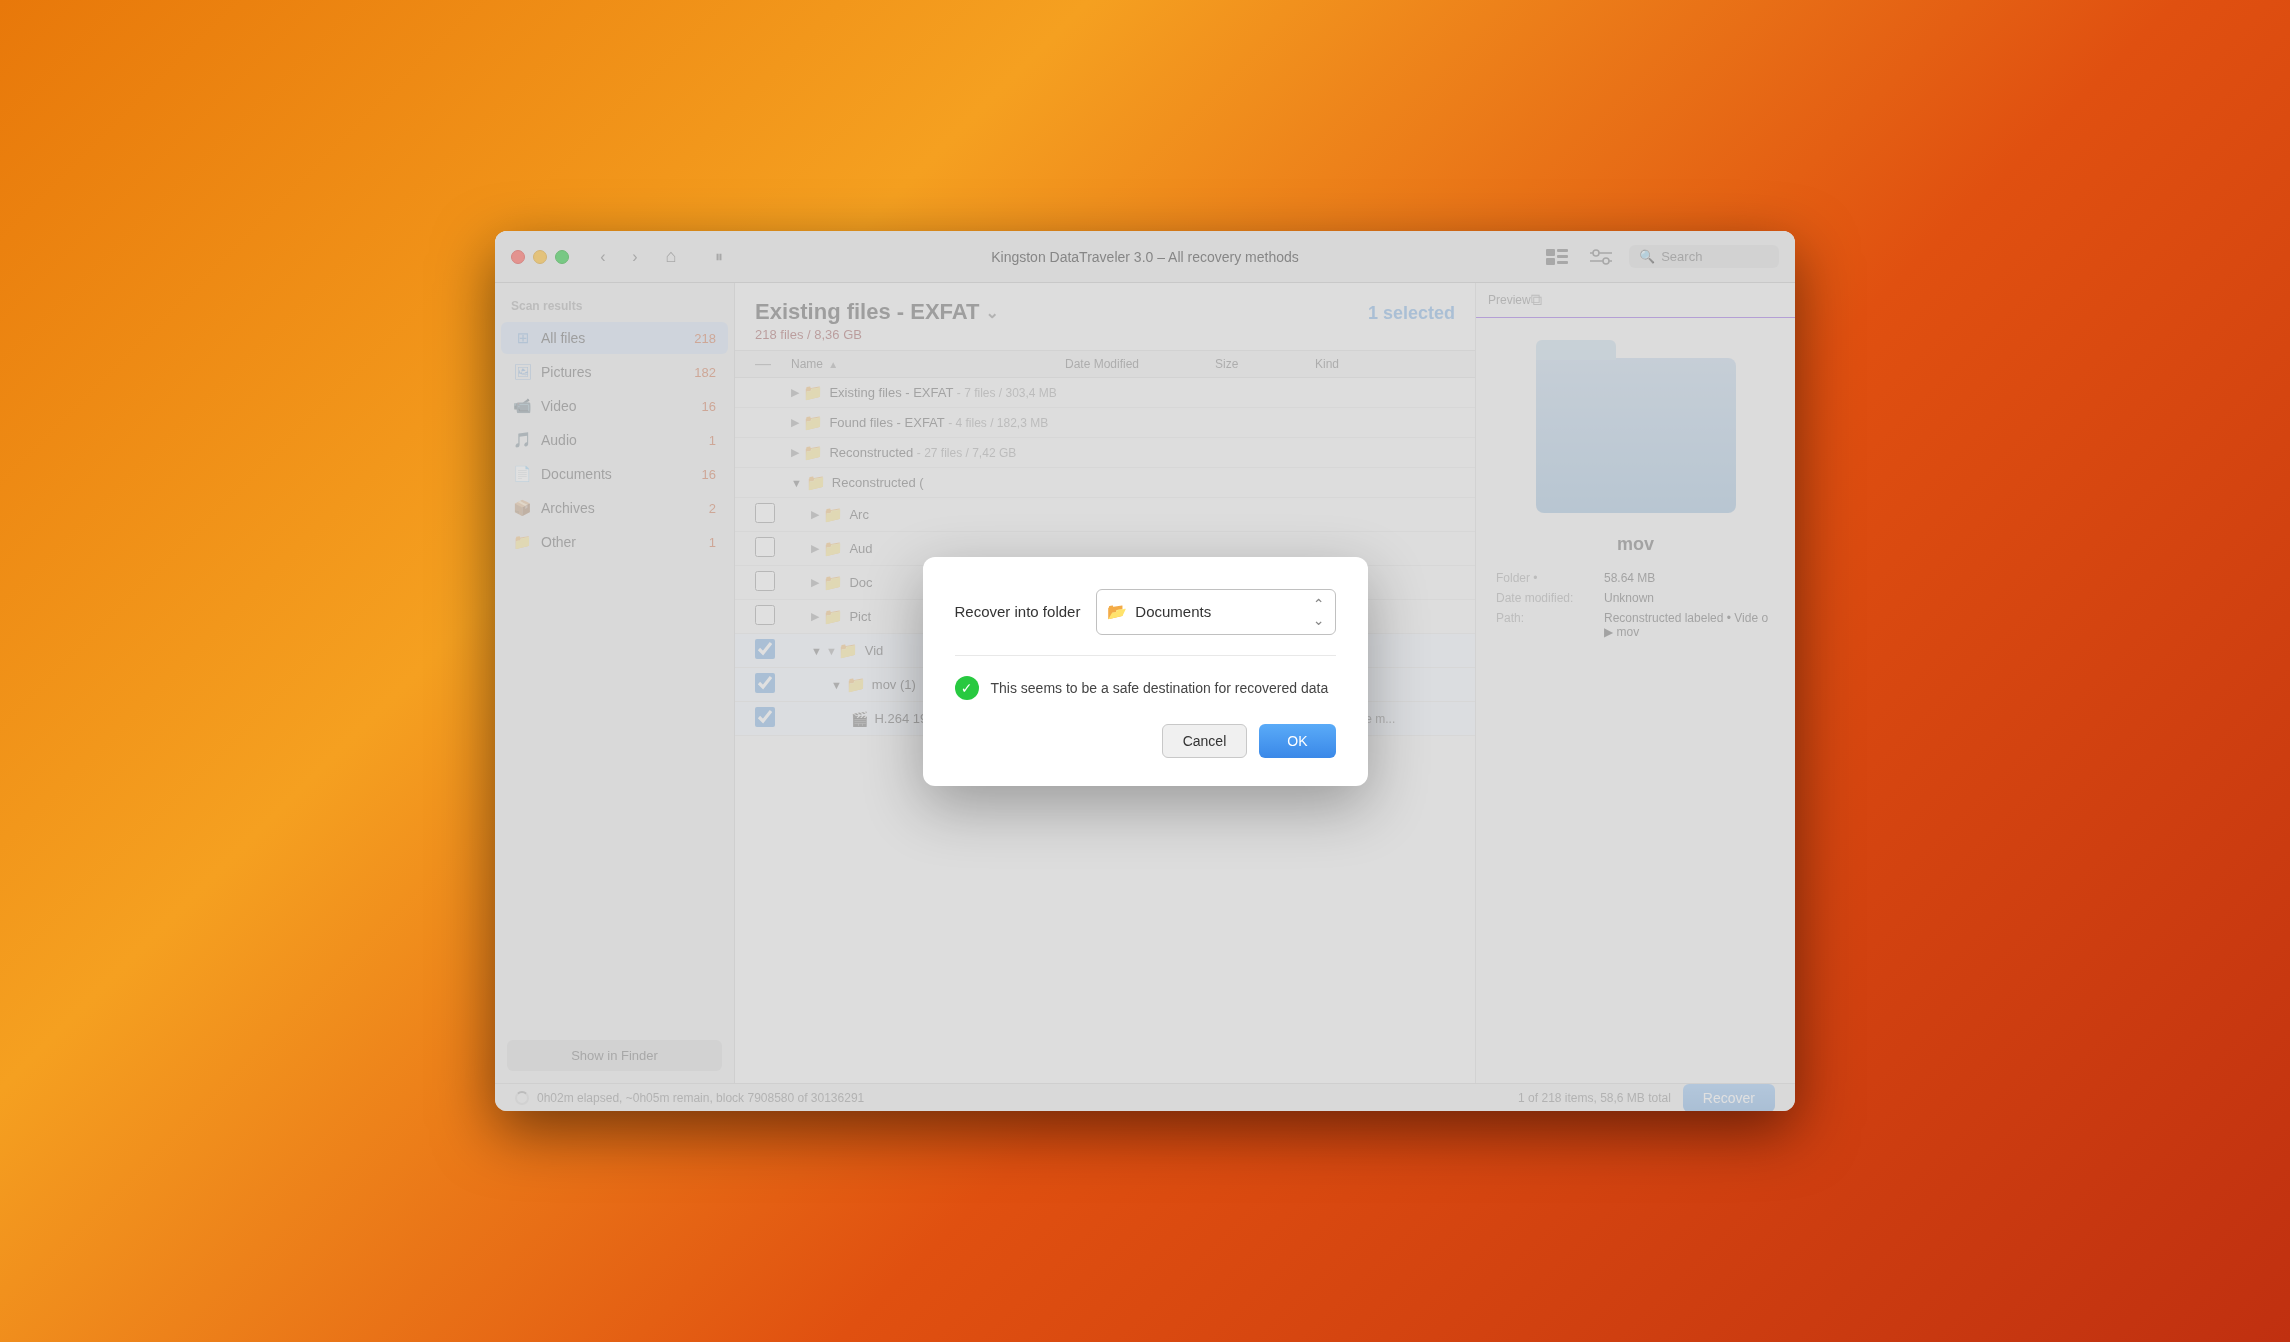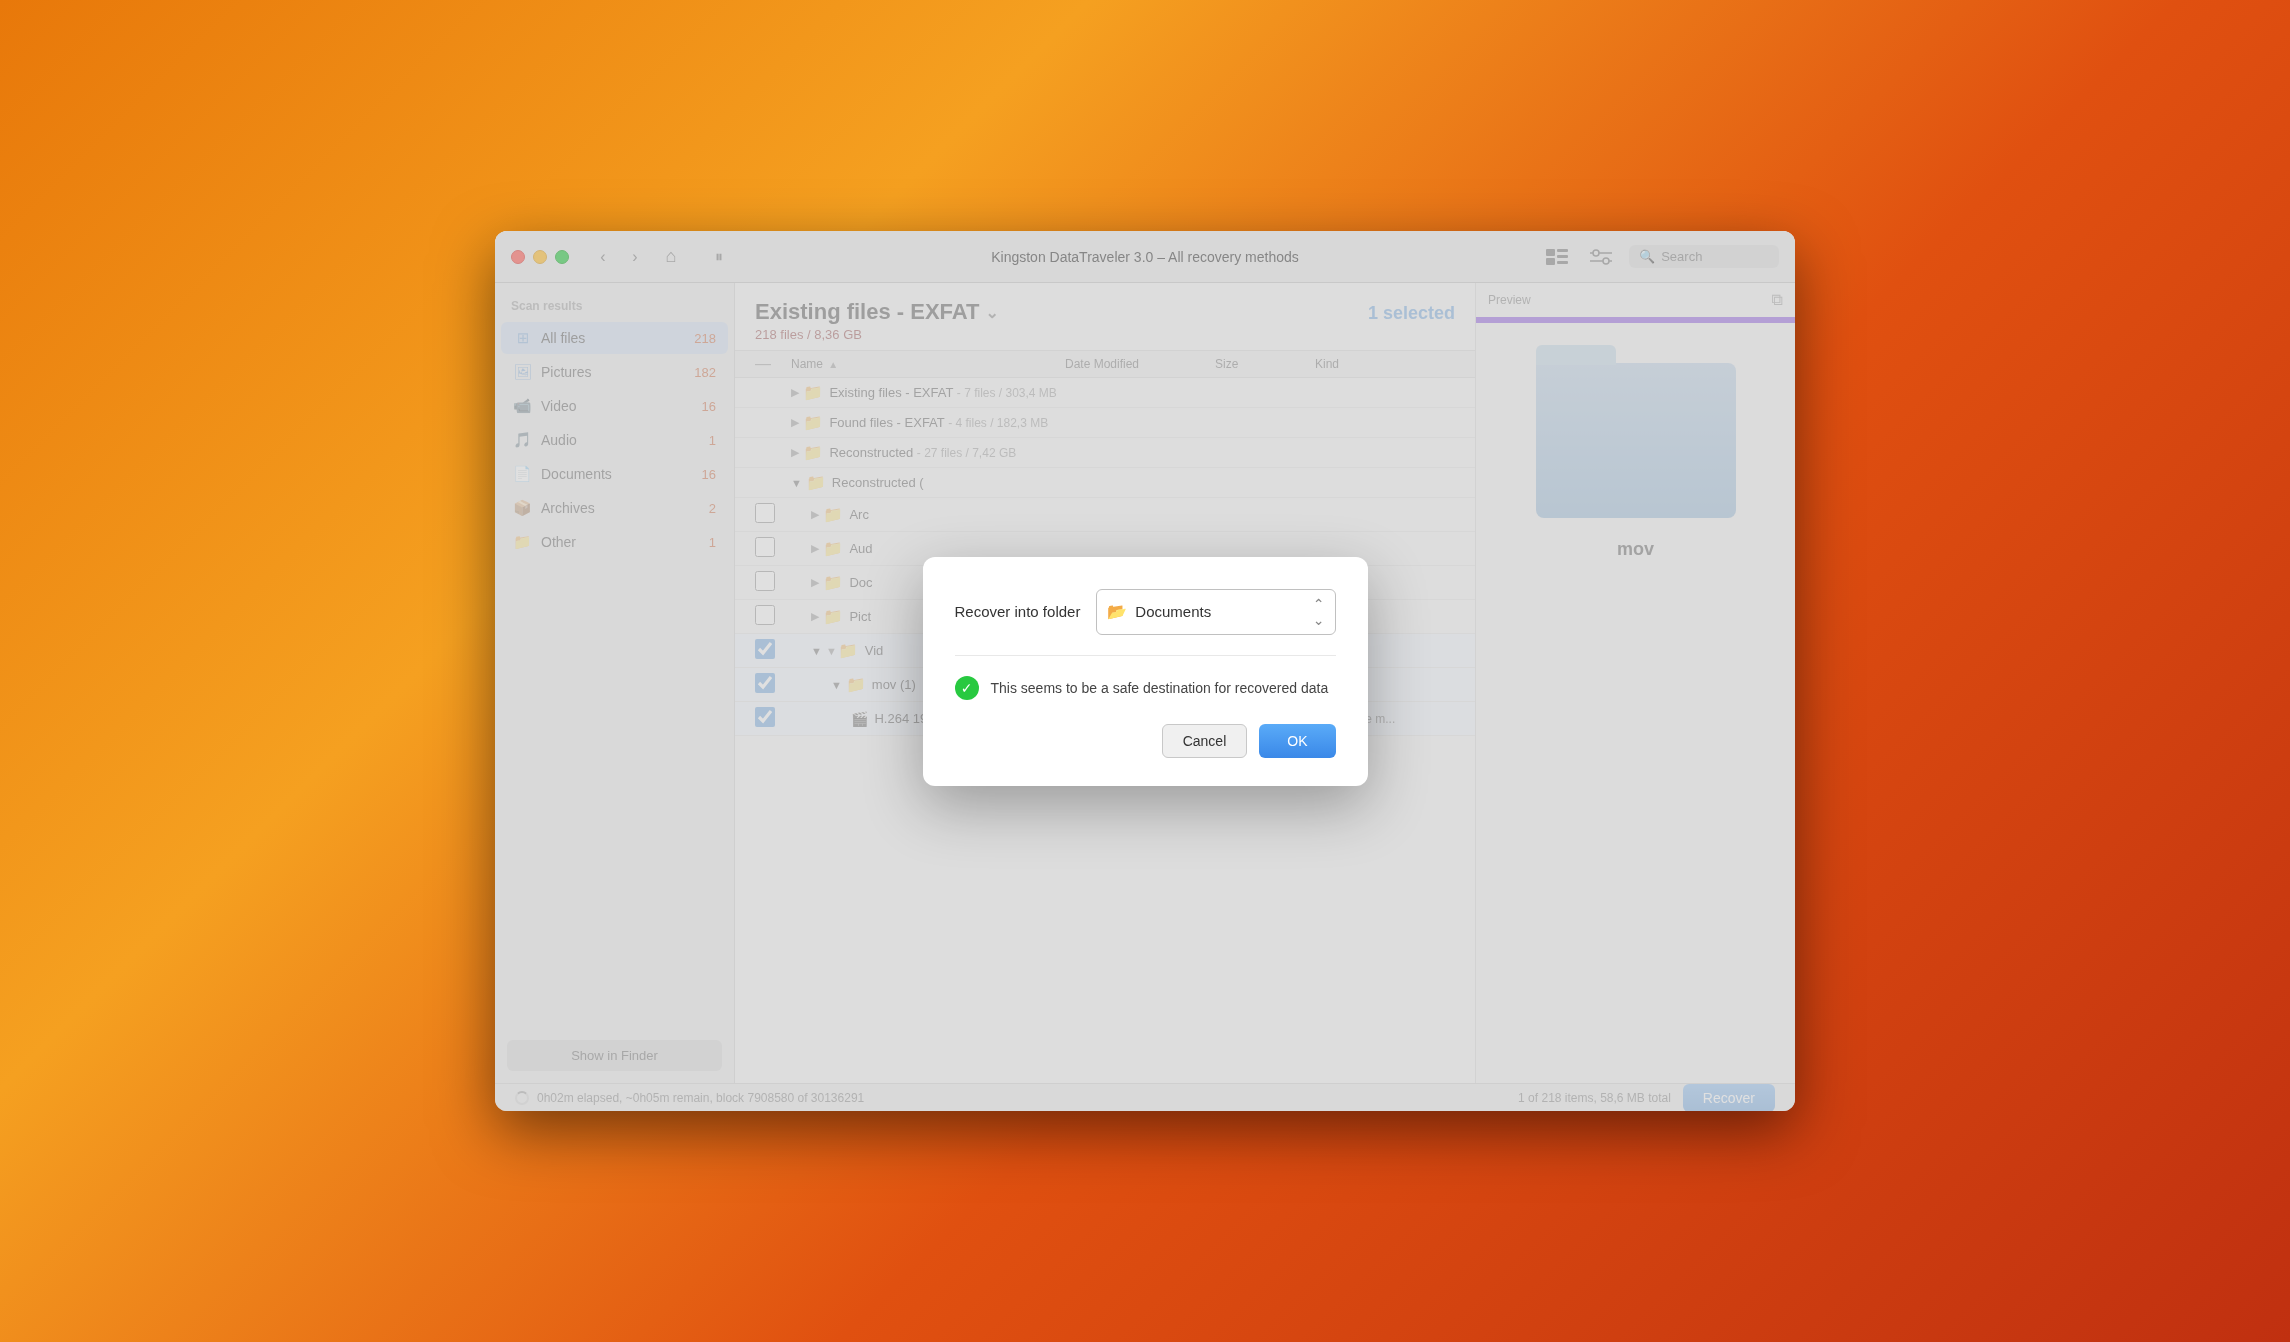--- a/index.html
+++ b/index.html
@@ -272,22 +272,21 @@
       display: flex;
       flex-direction: column;
       align-items: center;
       flex-shrink: 0;
     }
     .preview-header {
       width: 100%;
       padding: 8px 12px;
       display: flex;
       align-items: center;
-      justify-content: space-between;
-      border-bottom: 6px solid #6d28d9;
+      border-bottom: 1px solid #6d28d9;
     }
     .preview-label { font-size: 12px; color: #666; font-weight: 500; }
     .preview-copy-btn { font-size: 16px; color: #888; cursor: pointer; }
     .preview-folder {
       margin-top: 40px;
       width: 200px;
       height: 160px;
       position: relative;
     }
     
@@ -731,20 +730,34 @@
 
     <div class="preview-pane">
       <div class="preview-header">
         <span class="preview-label">Preview</span>
         <span class="preview-copy-btn">⧉</span>
       </div>
       <div class="preview-folder">
         <div class="folder-shape"></div>
       </div>
       <div class="preview-name">mov</div>
+      <div class="preview-meta">
+        <div class="preview-meta-row">
+          <span class="preview-meta-key">Folder •</span>
+          <span class="preview-meta-val">58.64 MB</span>
+        </div>
+        <div class="preview-meta-row">
+          <span class="preview-meta-key">Date modified:</span>
+          <span class="preview-meta-val">Unknown</span>
+        </div>
+        <div class="preview-meta-row">
+          <span class="preview-meta-key">Path:</span>
+          <span class="preview-meta-val">Reconstructed labeled • Vide o ▶ mov</span>
+        </div>
+      </div>
     </div>
   </div>
 
   <div class="status-bar dimmed">
     <div class="status-spinner"></div>
     <span>0h02m elapsed, ~0h05m remain, block 7908580 of 30136291</span>
     <div class="status-right">
       <span>1 of 218 items, 58,6 MB total</span>
       <button class="recover-btn">Recover</button>
     </div>

